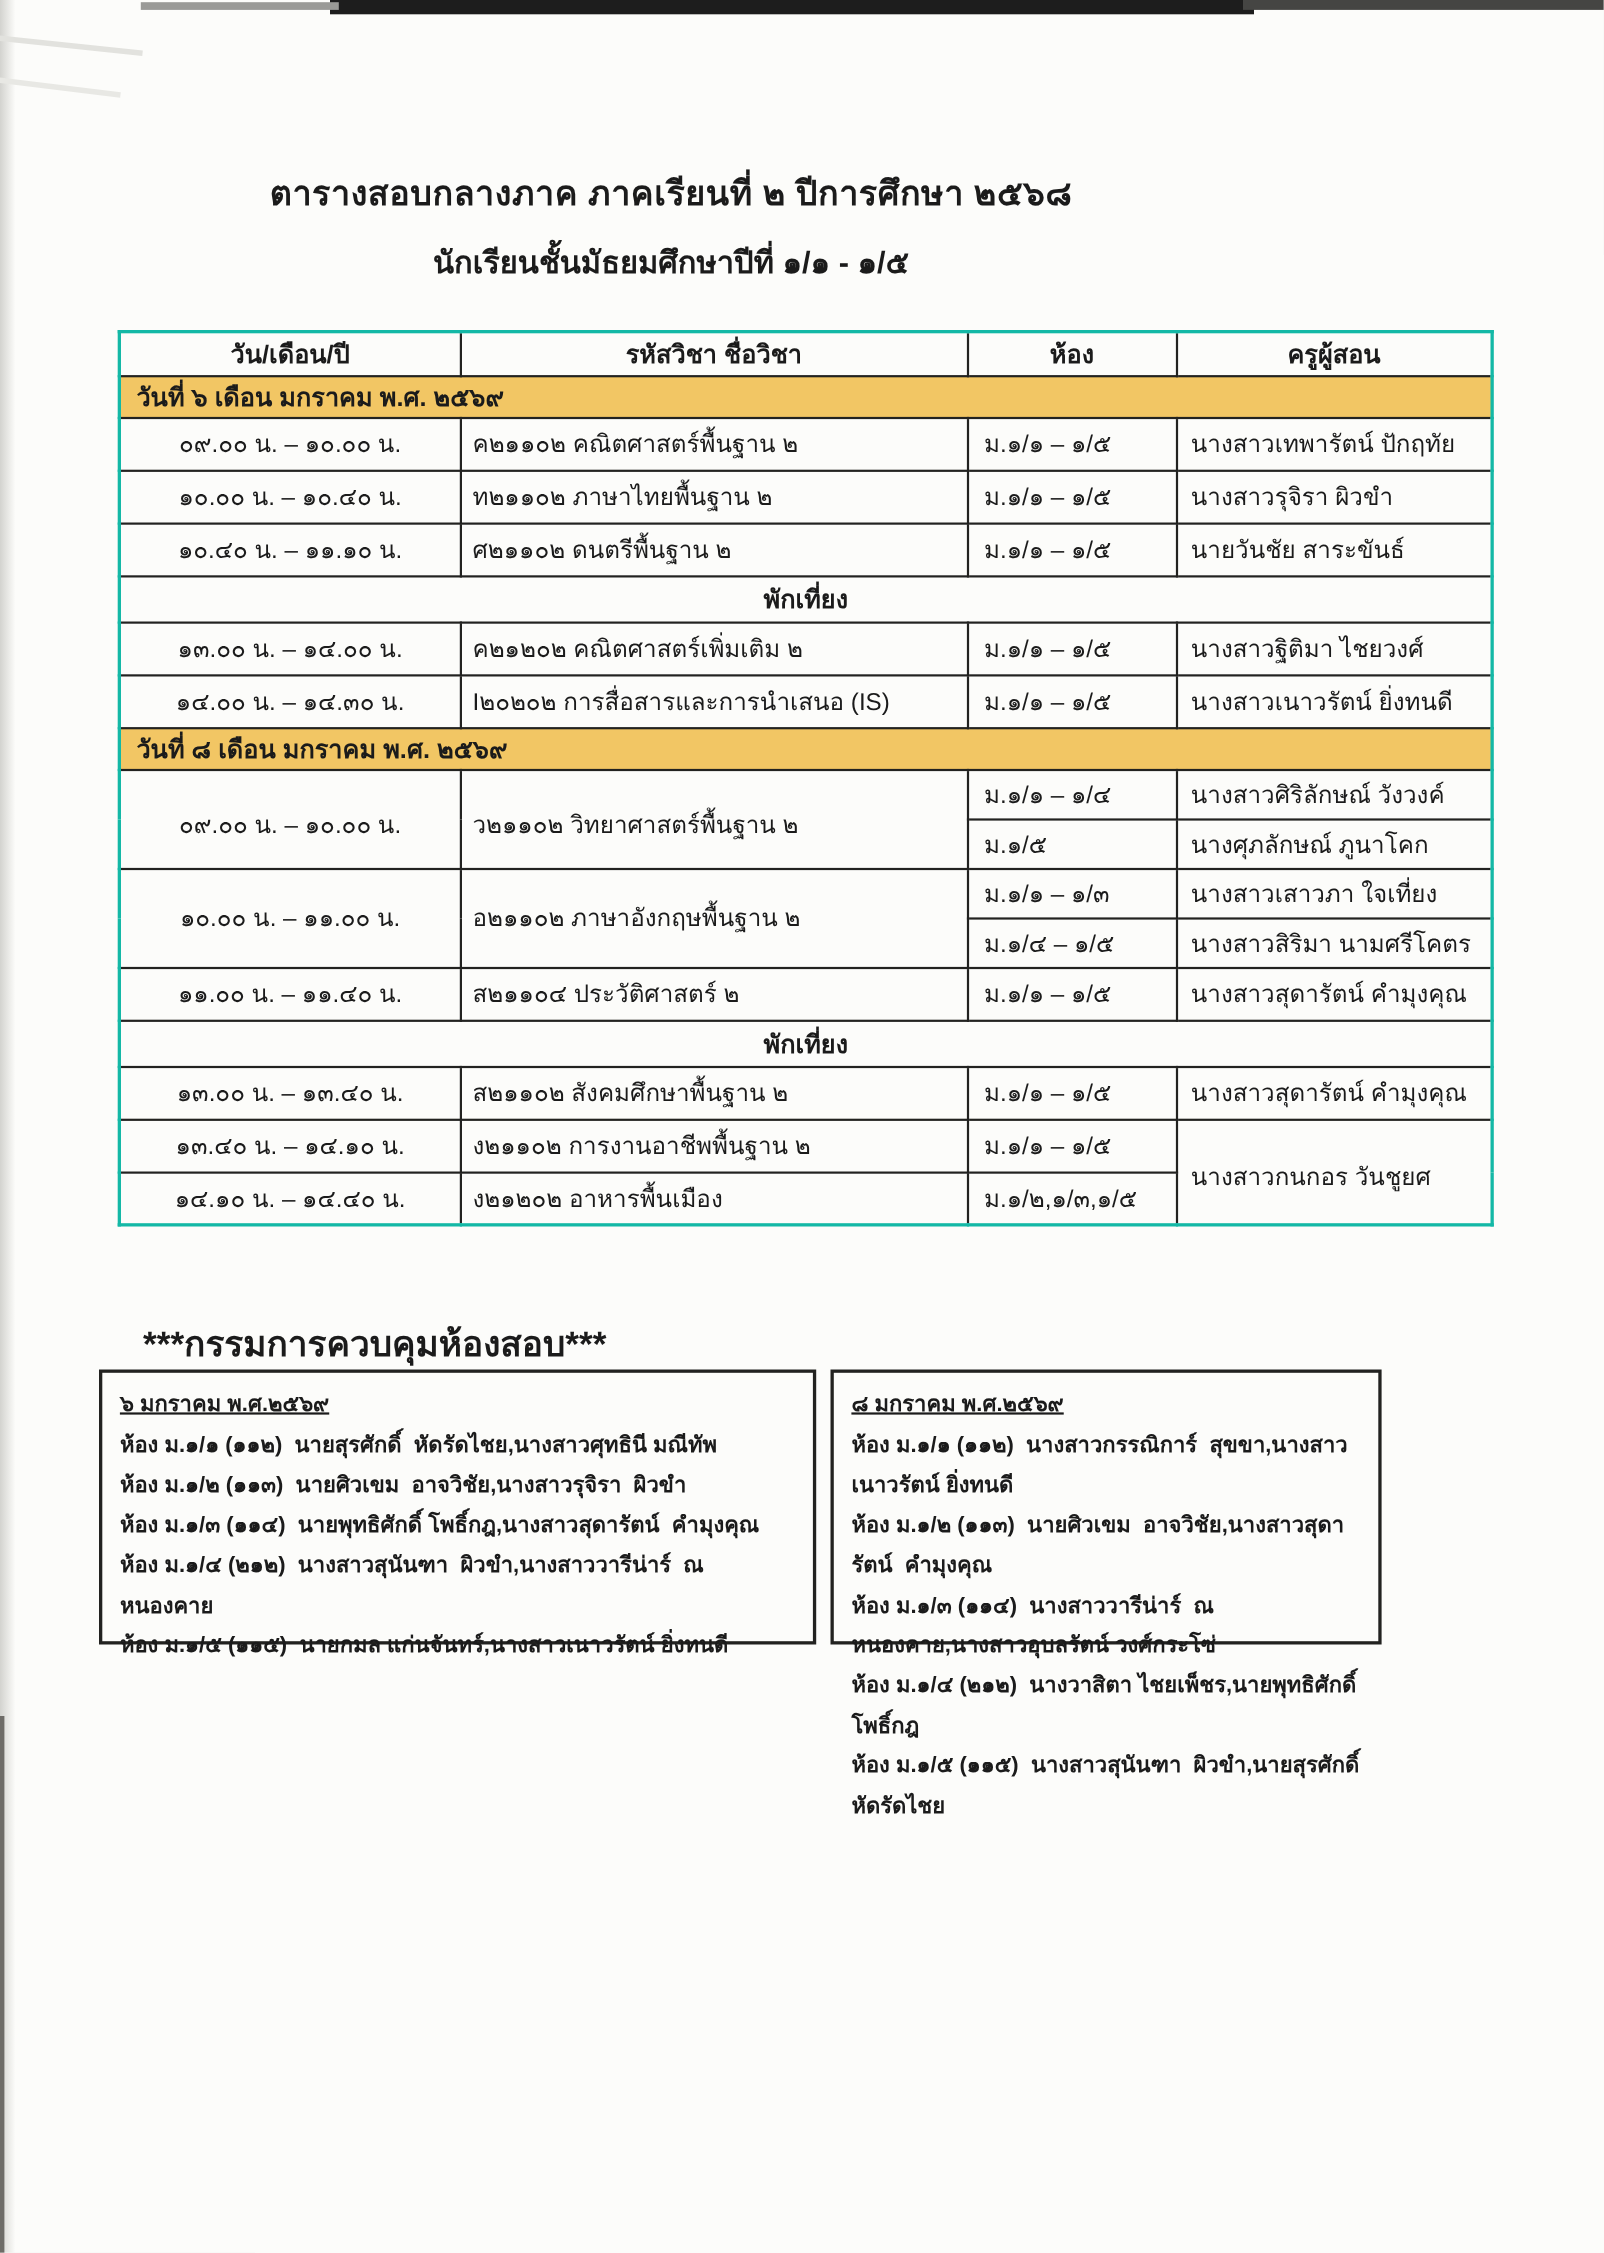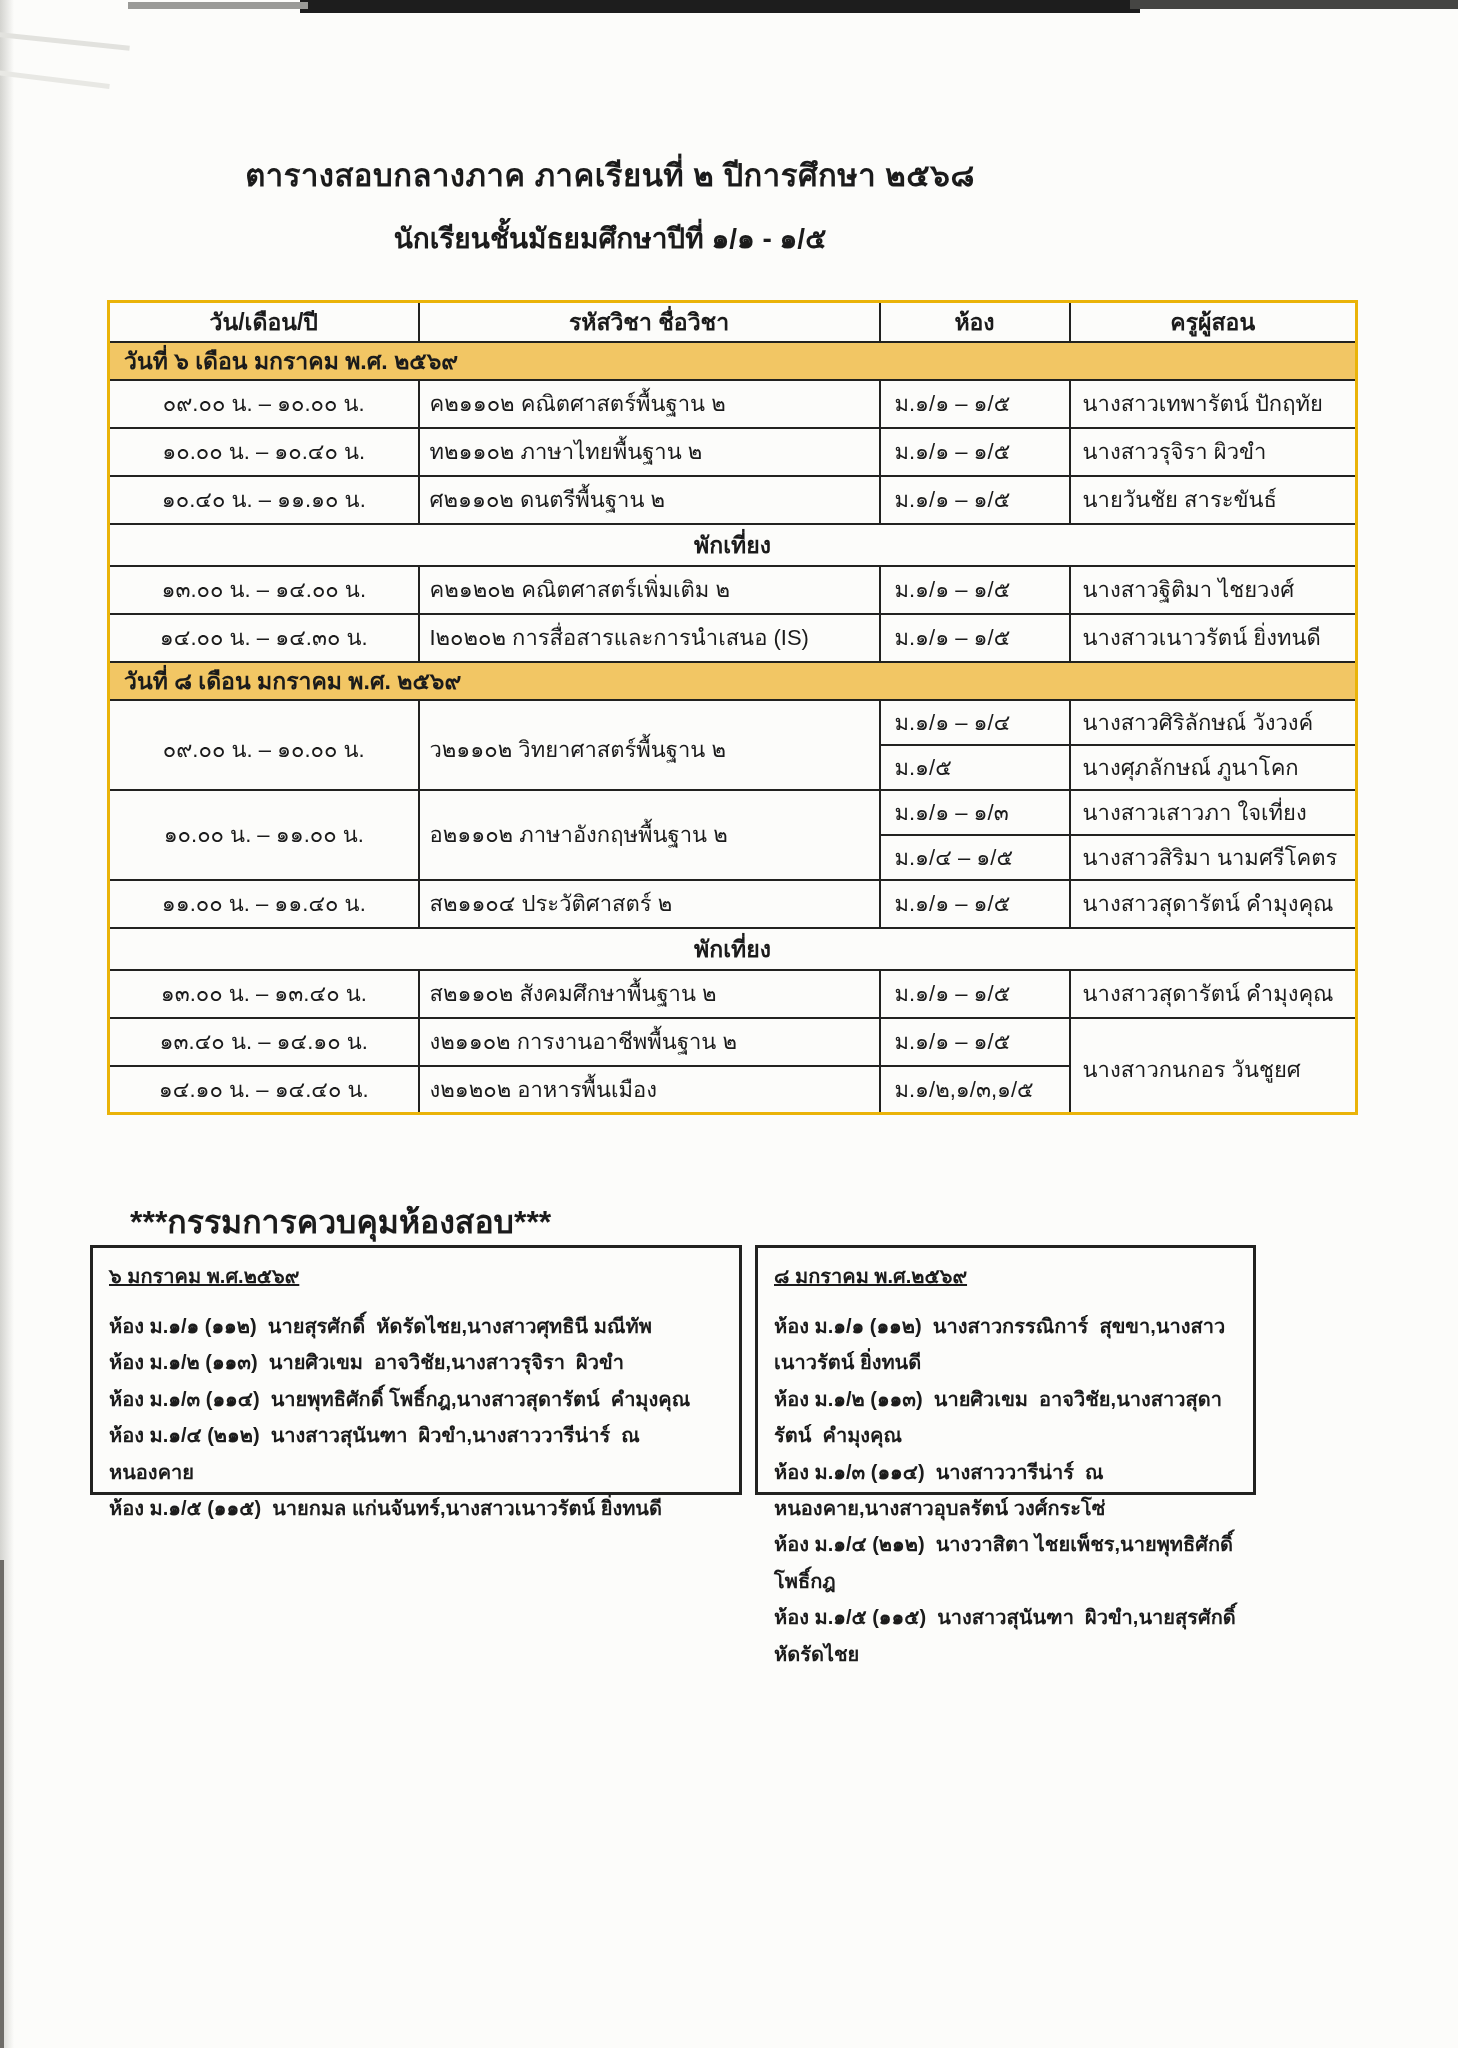--- a/index.html
+++ b/index.html
@@ -34,21 +34,21 @@
   table.exam {
     position:absolute; left:107px; top:300px; width:1248px;
     border-collapse:collapse; table-layout:fixed;
     font-size:22px;
   }
   table.exam td, table.exam th {
     border:2px solid #222220;
     vertical-align:middle;
     overflow:hidden;
   }
-  table.exam { border:3px solid #eab308; }
+  table.exam { border:3px solid #14b8a6; }
   tr.h-header { height:40px; }
   tr.h-band   { height:38px; }
   tr.h-row    { height:48px; }
   tr.h-lunch  { height:42px; }
   tr.h-sub    { height:45px; }
   th.col-h { font-size:23px; font-weight:bold; text-align:center; background:#fcfcfa; }
   td.band {
     background:#f2c664;
     font-weight:bold; font-size:23px;
     padding-left:14px; text-align:left;
@@ -66,21 +66,21 @@
     font-size:32px; font-weight:bold;
   }
   .box {
     position:absolute; top:1245px; height:250px;
     border:3px solid #222220; background:#fcfcfa;
     padding:12px 16px;
     font-size:20px; font-weight:600;
   }
   .box-left  { left:90px;  width:652px; }
   .box-right { left:755px; width:501px; }
-  .box .date { font-weight:bold; text-decoration:underline; margin-bottom:16px; }
+  .box .date { font-weight:bold; text-decoration:underline; margin-bottom:4px; }
   .box .line { white-space:pre-wrap; line-height:1.82; }
 </style>
 </head>
 <body>
 
 <div class="page">
 
   <div class="strip1"></div>
   <div class="strip2"></div>
   <div class="strip3"></div>

